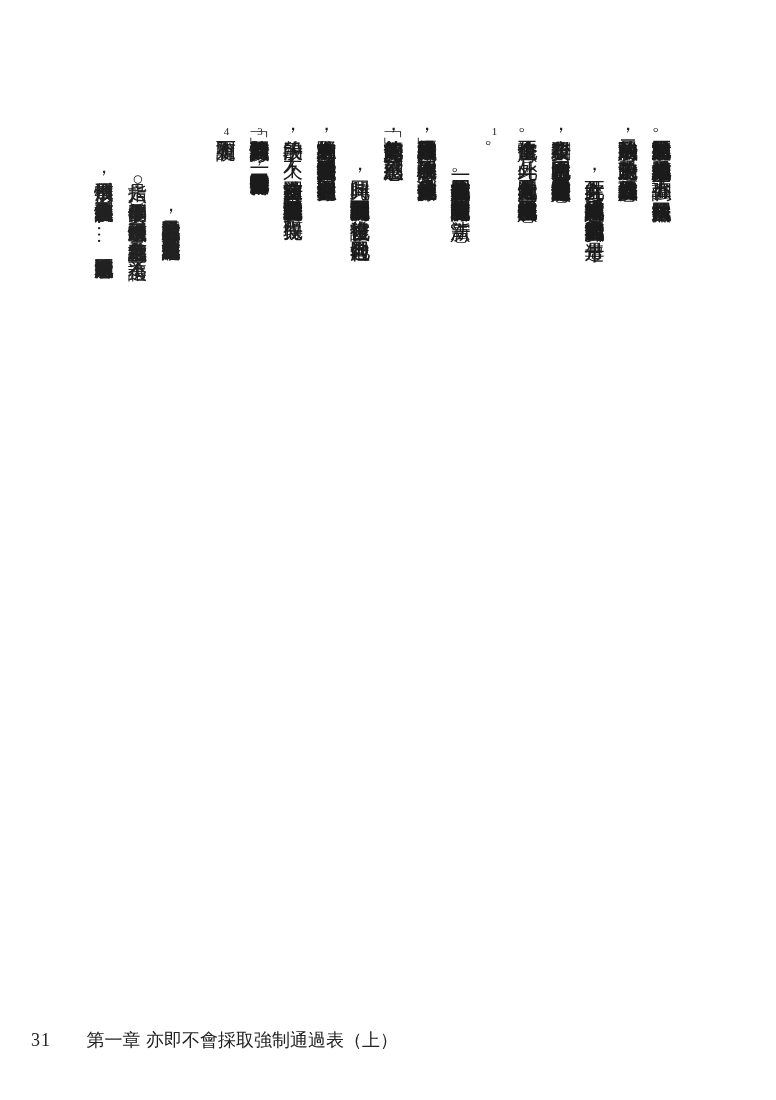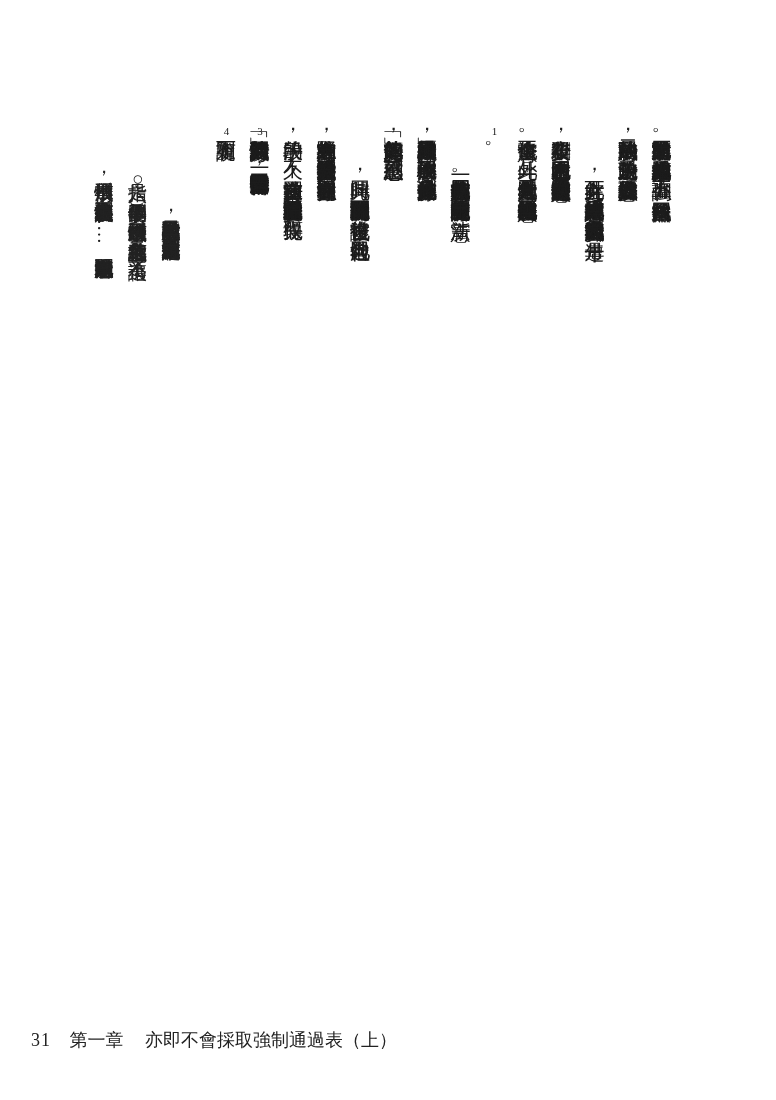--- a/index.html
+++ b/index.html
@@ -55,26 +55,26 @@
   .page-footer {
     position: absolute;
     left: 31px;
     top: 1028px;
     font-size: 18px;
     color: #222222;
     white-space: nowrap;
   }
   .page-footer .page-num {
     display: inline-block;
-    margin-right: 14px;
+    margin-right: 31px;
     letter-spacing: 1px;
   }
   .page-footer .chapter {
     display: inline-block;
-    margin-right: 17px;
+    margin-right: 1px;
   }
 </style>
 </head>
 <body>
 
 <div class="page">
 
   <main class="text-block" id="columns-root">
       <div class="col body"><span class="seg">此事對自民黨的衝擊相當巨大。接續岸信介成為首相的池田勇人，不再強調五○年代自民黨亟欲回歸</span></div>
       <div class="col body"><span class="seg">二戰前政治局勢的想法，避免政治上的對決，採取致力促進經濟成長的姿態。</span></div>

